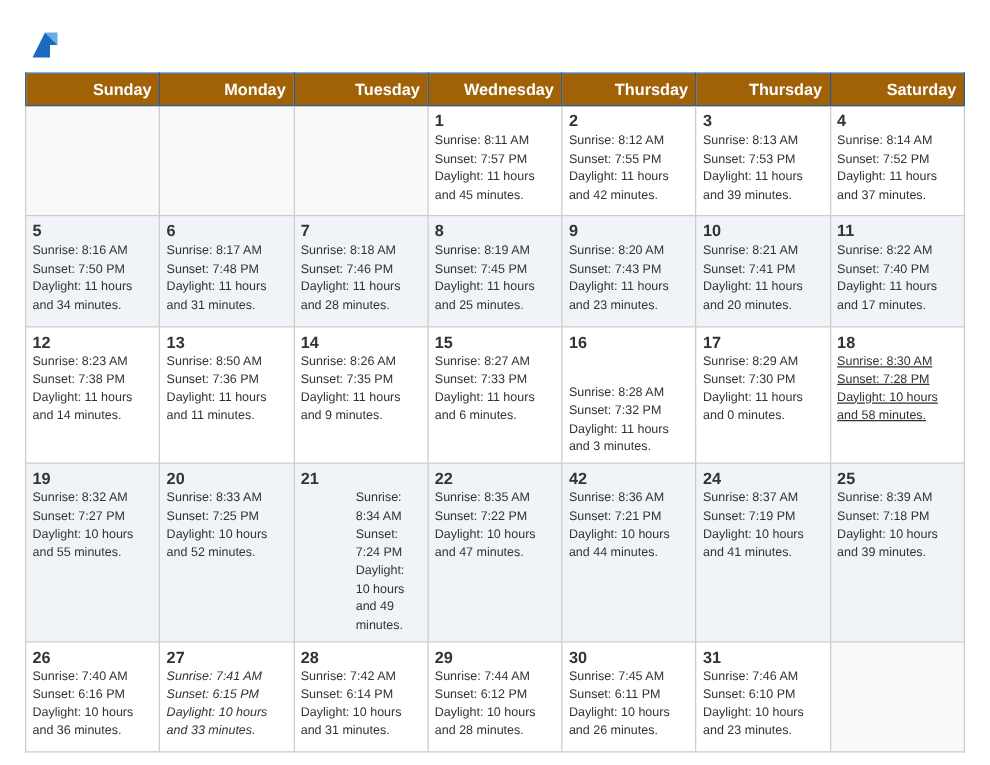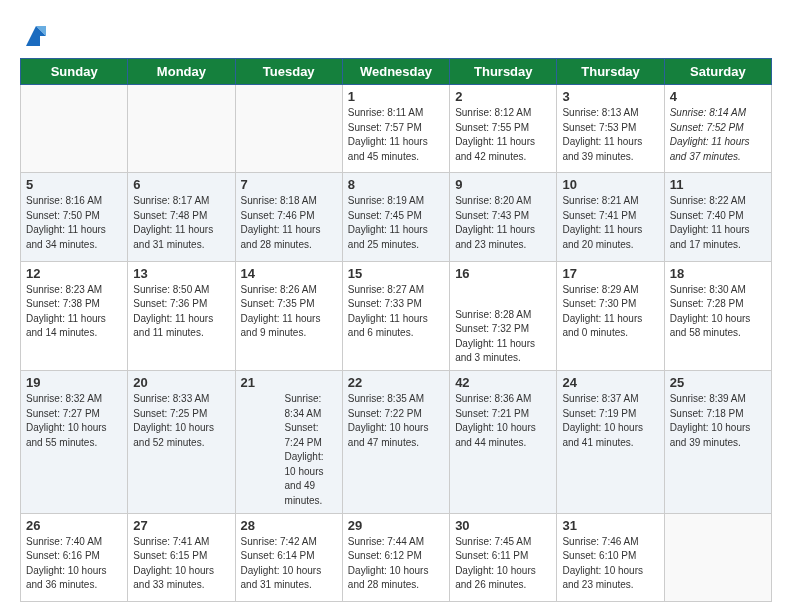--- a/index.html
+++ b/index.html
@@ -54,23 +54,23 @@
       color: #555;
     }
     .calendar {
       flex: 1;
       border: 1px solid #ccc;
       border-collapse: collapse;
       width: 100%;
       table-layout: fixed;
     }
     .calendar th {
-      background-color: #15803d;
+      background-color: #a16207;
       color: #fff;
-      text-align: center;
+      text-align: right;
       padding: 5px 6px;
       font-size: 13px;
       border: 1px solid #2a6099;
     }
     .calendar td {
       border: 1px solid #ccc;
       vertical-align: top;
       padding: 4px 5px;
       font-size: 10.5px;
       color: #333;
@@ -150,21 +150,21 @@
           </td>
           <td>
             <span class="day-num">3</span>
             <div class="day-info" style="white-space: pre-line;">Sunrise: 8:13 AM
 Sunset: 7:53 PM
 Daylight: 11 hours
 and 39 minutes.</div>
           </td>
           <td>
             <span class="day-num">4</span>
-            <div class="day-info" style="white-space: pre-line; font-style: italic;">Sunrise: 8:14 AM
+            <div class="day-info" style="white-space: pre-line;">Sunrise: 8:14 AM
 Sunset: 7:52 PM
 Daylight: 11 hours
 and 37 minutes.</div>
           </td>
         </tr>
         <tr class="alt-row">
           <td>
             <span class="day-num">5</span>
             <div class="day-info" style="white-space: pre-line;">Sunrise: 8:16 AM
 Sunset: 7:50 PM
@@ -252,21 +252,21 @@
           </td>
           <td>
             <span class="day-num">17</span>
             <div class="day-info" style="white-space: pre-line;">Sunrise: 8:29 AM
 Sunset: 7:30 PM
 Daylight: 11 hours
 and 0 minutes.</div>
           </td>
           <td>
             <span class="day-num">18</span>
-            <div class="day-info" style="white-space: pre-line;">Sunrise: 8:30 AM
+            <div class="day-info" style="white-space: pre-line; text-decoration: underline;">Sunrise: 8:30 AM
 Sunset: 7:28 PM
 Daylight: 10 hours
 and 58 minutes.</div>
           </td>
         </tr>
         <tr class="alt-row">
           <td>
             <span class="day-num">19</span>
             <div class="day-info" style="white-space: pre-line;">Sunrise: 8:32 AM
 Sunset: 7:27 PM
@@ -319,21 +319,21 @@
         <tr>
           <td>
             <span class="day-num">26</span>
             <div class="day-info" style="white-space: pre-line;">Sunrise: 7:40 AM
 Sunset: 6:16 PM
 Daylight: 10 hours
 and 36 minutes.</div>
           </td>
           <td>
             <span class="day-num">27</span>
-            <div class="day-info" style="white-space: pre-line;">Sunrise: 7:41 AM
+            <div class="day-info" style="white-space: pre-line; font-style: italic;">Sunrise: 7:41 AM
 Sunset: 6:15 PM
 Daylight: 10 hours
 and 33 minutes.</div>
           </td>
           <td>
             <span class="day-num">28</span>
             <div class="day-info" style="white-space: pre-line;">Sunrise: 7:42 AM
 Sunset: 6:14 PM
 Daylight: 10 hours
 and 31 minutes.</div>

